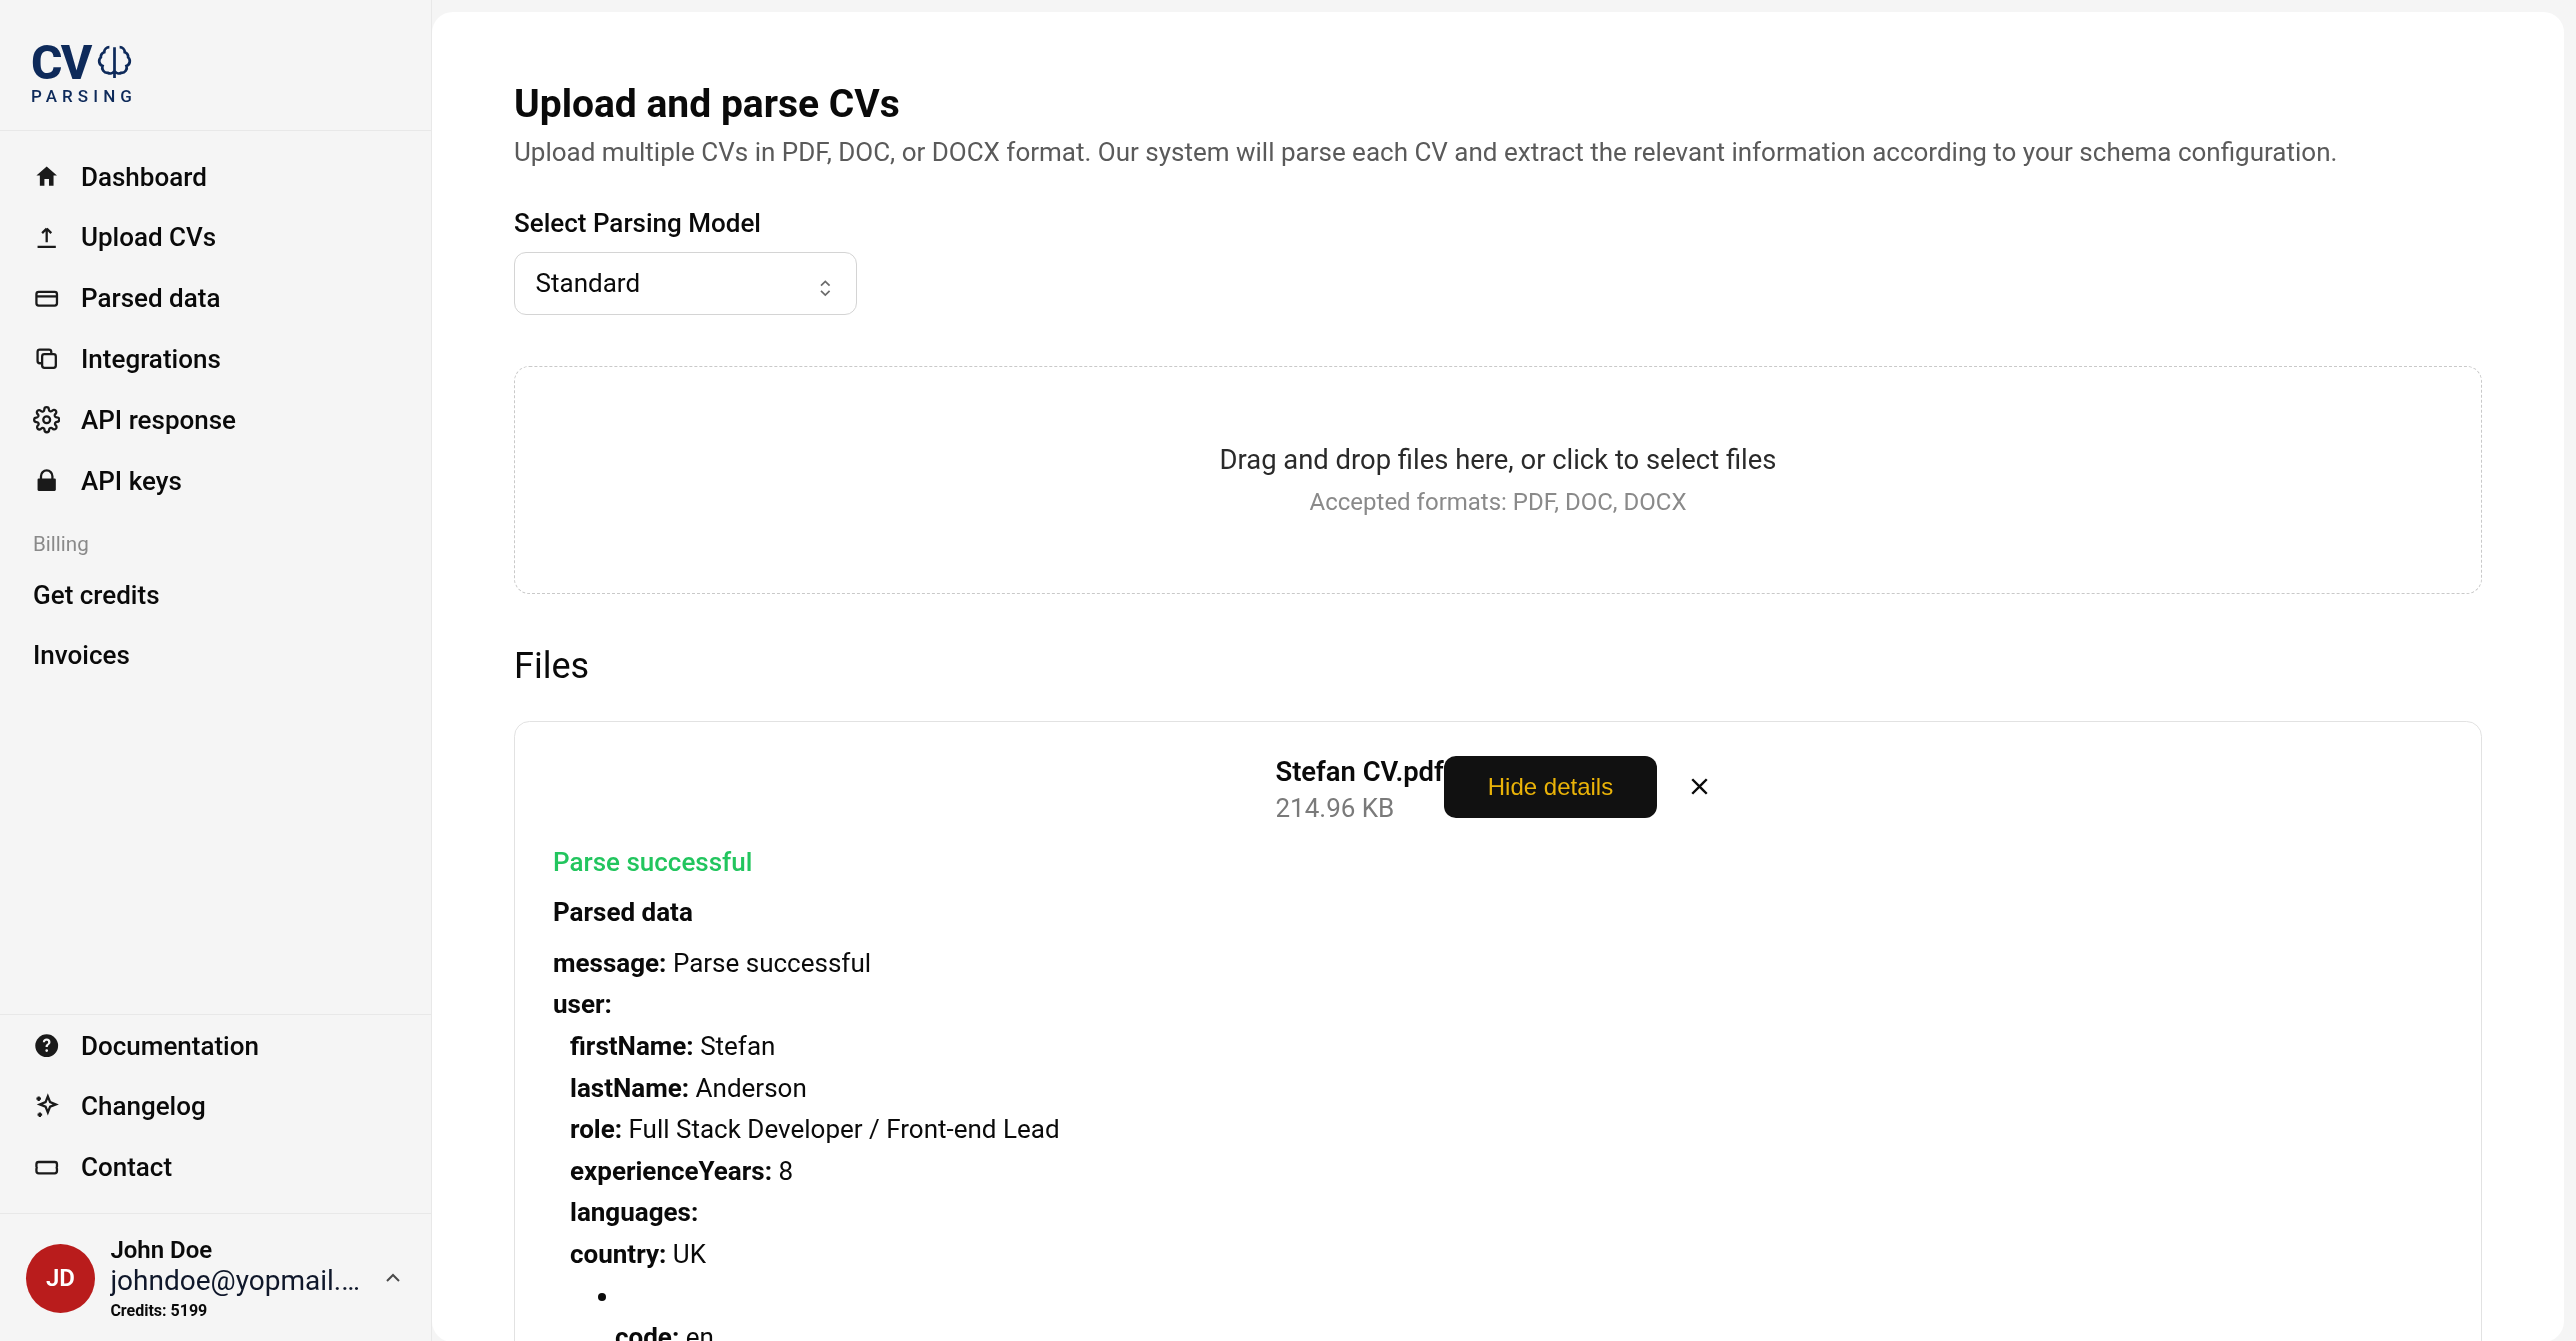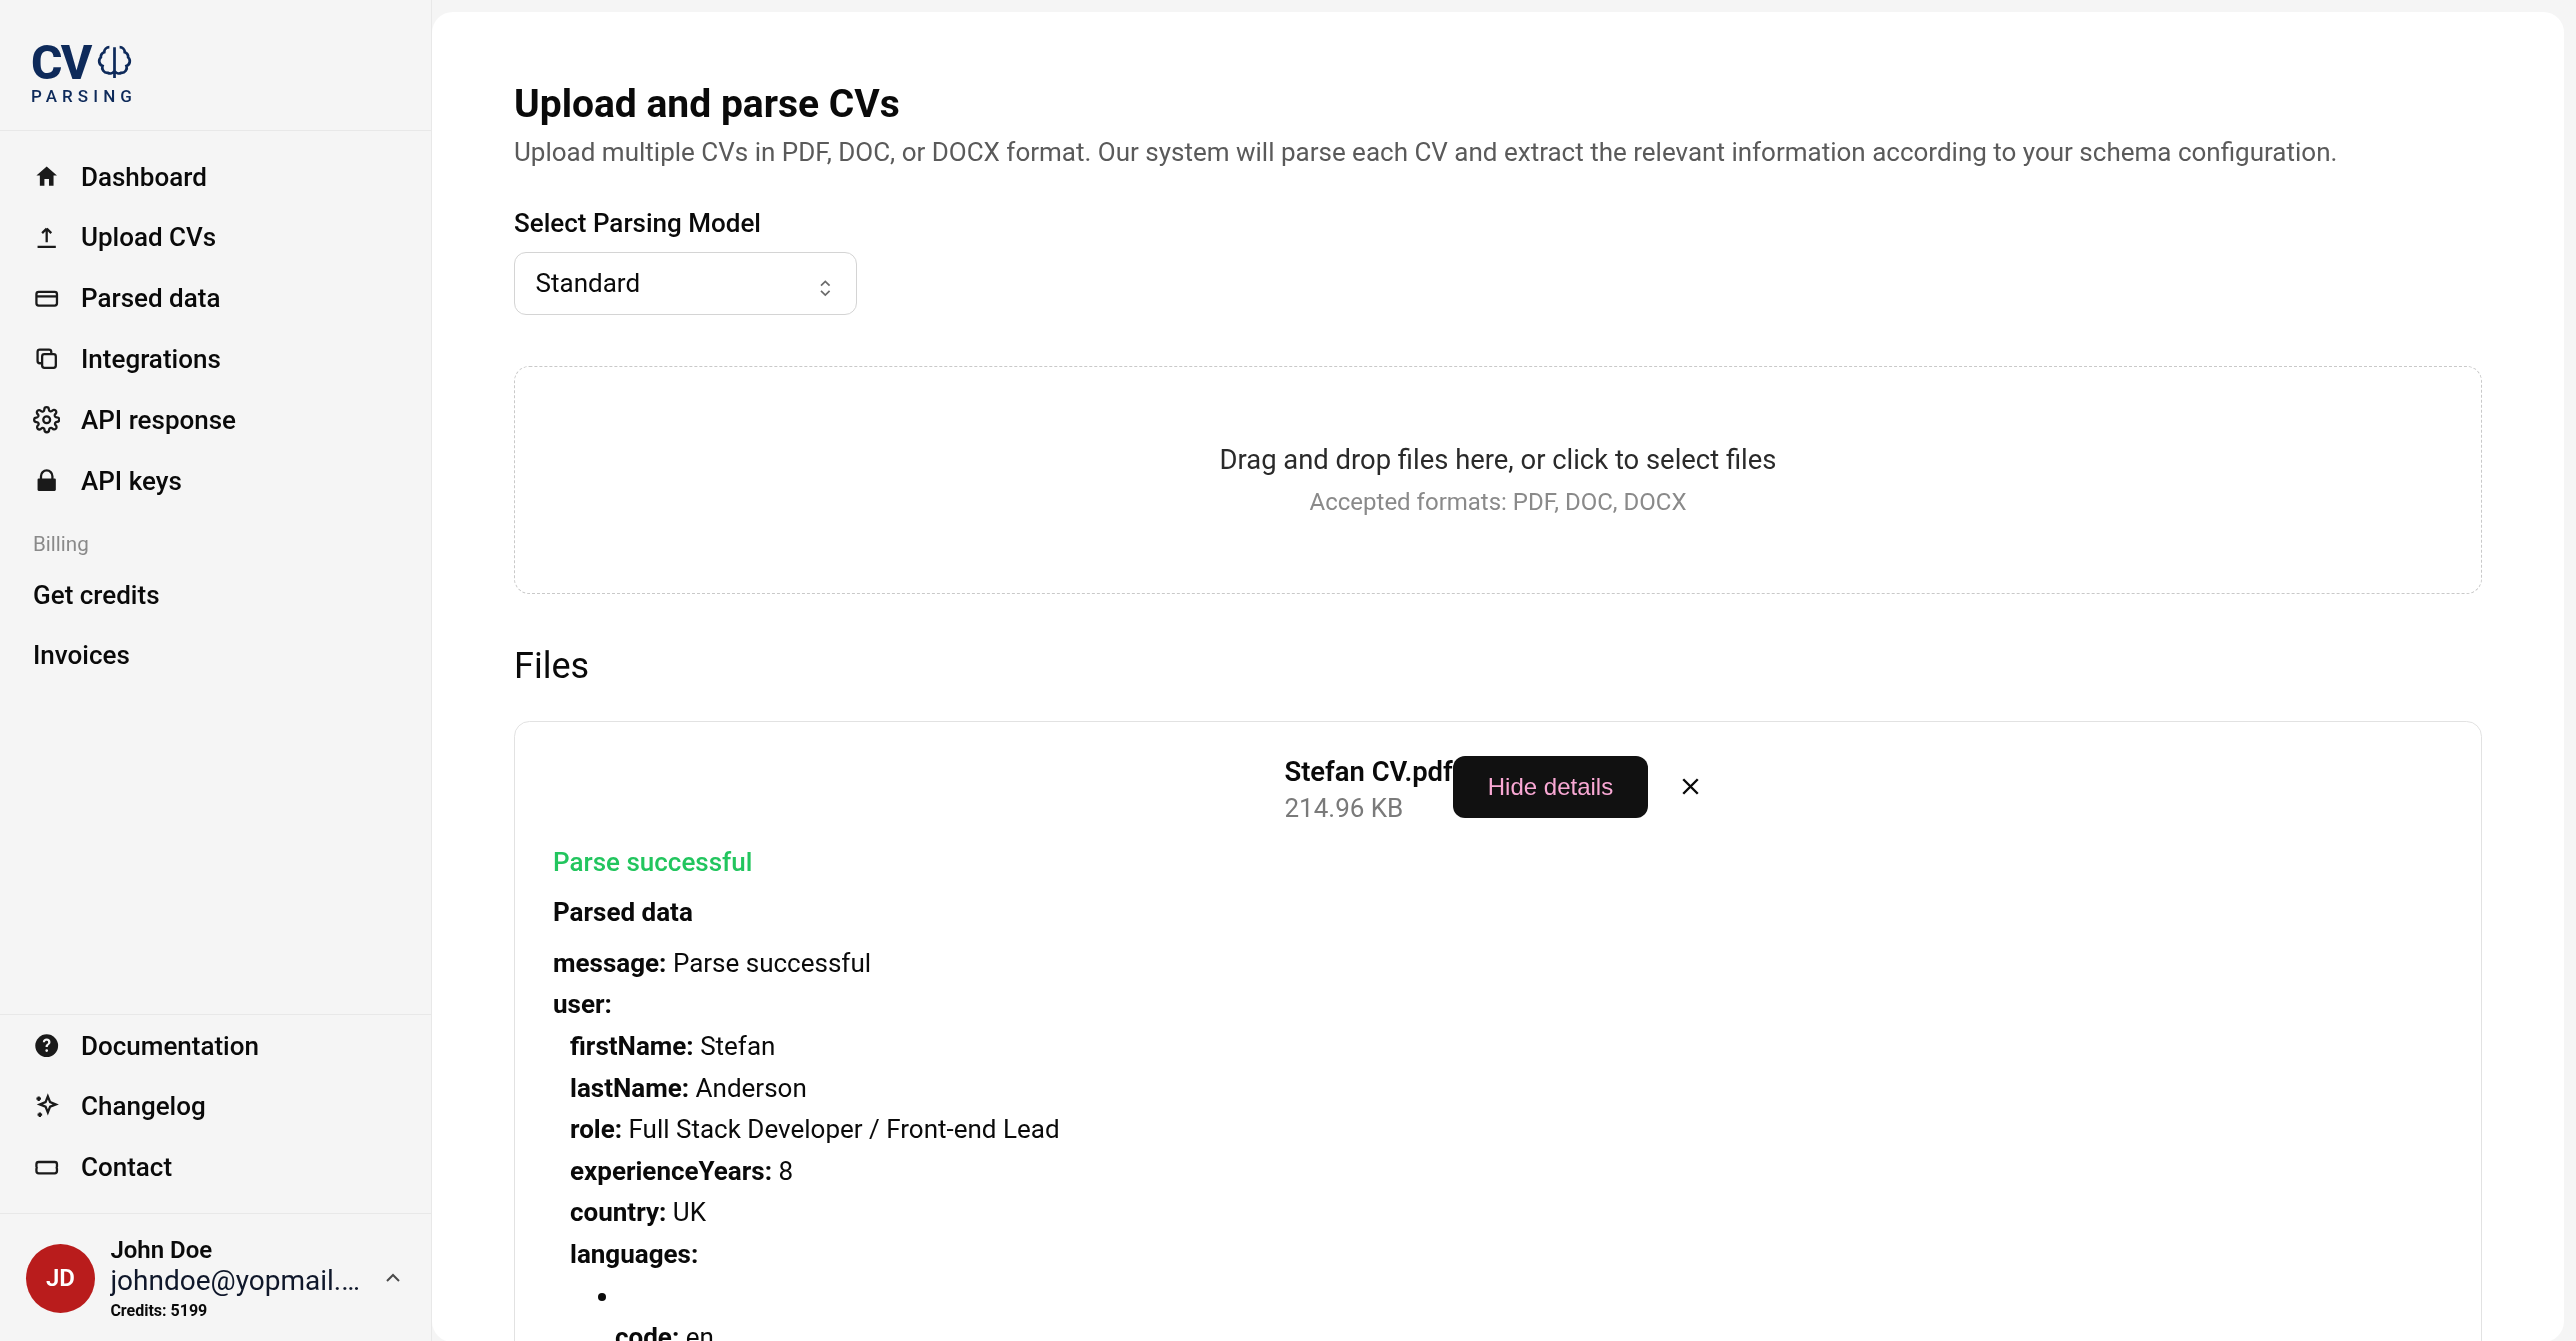--- a/index.html
+++ b/index.html
@@ -164,24 +164,24 @@
 .file-head {
   display: flex;
   align-items: flex-start;
   justify-content: center;
 }
 .file-name { font-size: 27.4px; font-weight: 600; }
 .file-size { font-size: 26px; color: #7a7a7a; margin-top: 5.1px; }
 .file-actions { display: flex; align-items: center; gap: 20.6px; }
 .btn-dark {
   background: #111;
-  color: #f9a8d4;
+  color: #eab308;
   border: none;
   border-radius: 12px;
-  padding: 17px 35px;
+  padding: 17px 44px;
   font-size: 24px;
   font-weight: 500;
   cursor: pointer;
 }
 .close-btn {
   background: none;
   border: none;
   cursor: pointer;
   padding: 6.9px;
 }
@@ -339,22 +339,22 @@
     <div class="parse-status">Parse successful</div>
     <div class="parsed-heading">Parsed data</div>
 
     <div class="parsed-tree">
       <div><span class="parsed-key">message:</span> <span>Parse successful</span></div>
       <div><span class="parsed-key">user:</span></div>
       <div class="indent1"><span class="parsed-key">firstName:</span> <span>Stefan</span></div>
       <div class="indent1"><span class="parsed-key">lastName:</span> <span>Anderson</span></div>
       <div class="indent1"><span class="parsed-key">role:</span> <span>Full Stack Developer / Front-end Lead</span></div>
       <div class="indent1"><span class="parsed-key">experienceYears:</span> <span>8</span></div>
+      <div class="indent1"><span class="parsed-key">languages:</span></div>
       <div class="indent1"><span class="parsed-key">country:</span> <span>UK</span></div>
-      <div class="indent1"><span class="parsed-key">languages:</span></div>
       <ul class="bullet indent1">
           <li></li>
         </ul>
       <div class="indent3"><span class="parsed-key">code:</span> <span>en</span></div>
     </div>
   </div>
 </main>
 
 
 </body></html>

